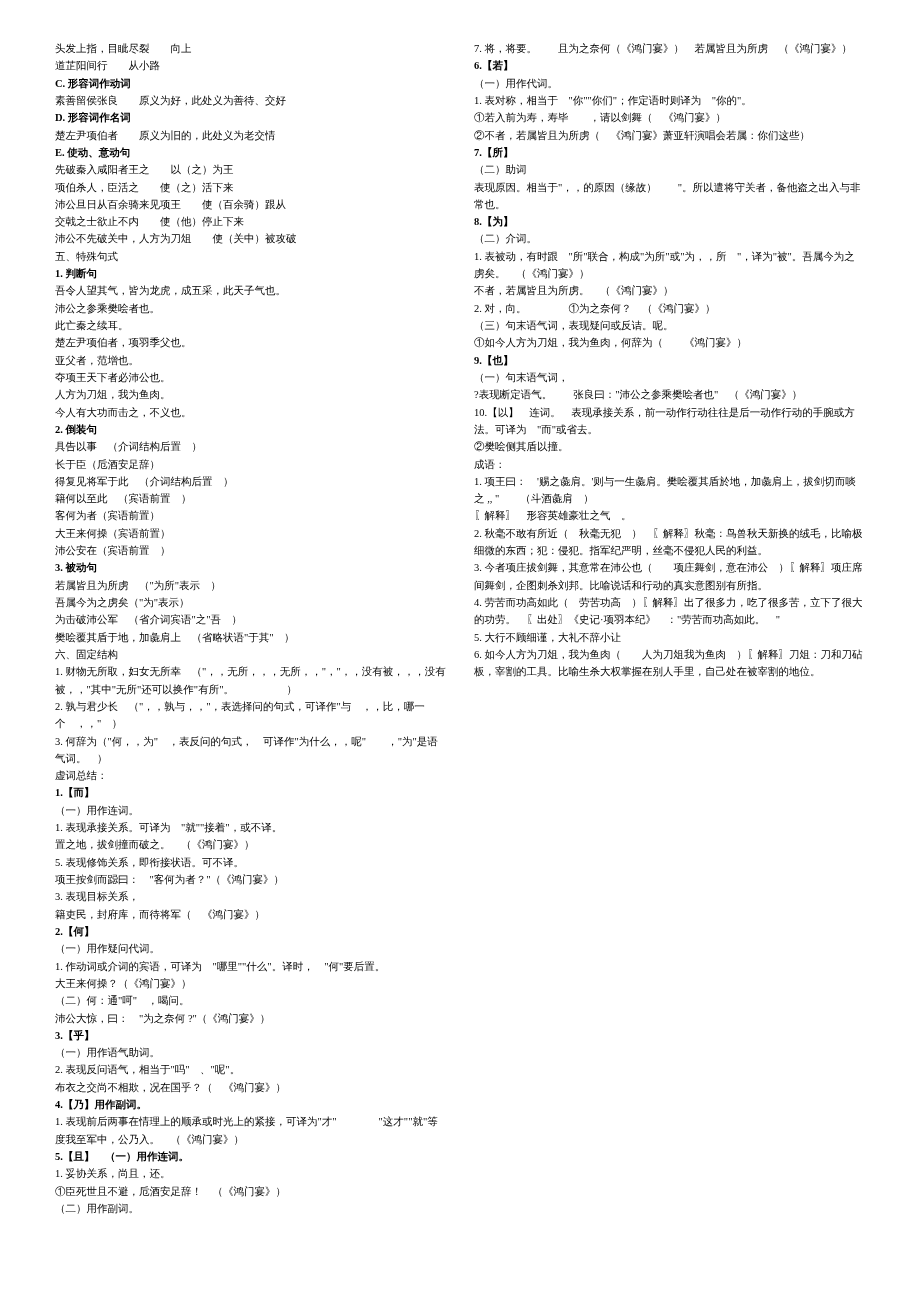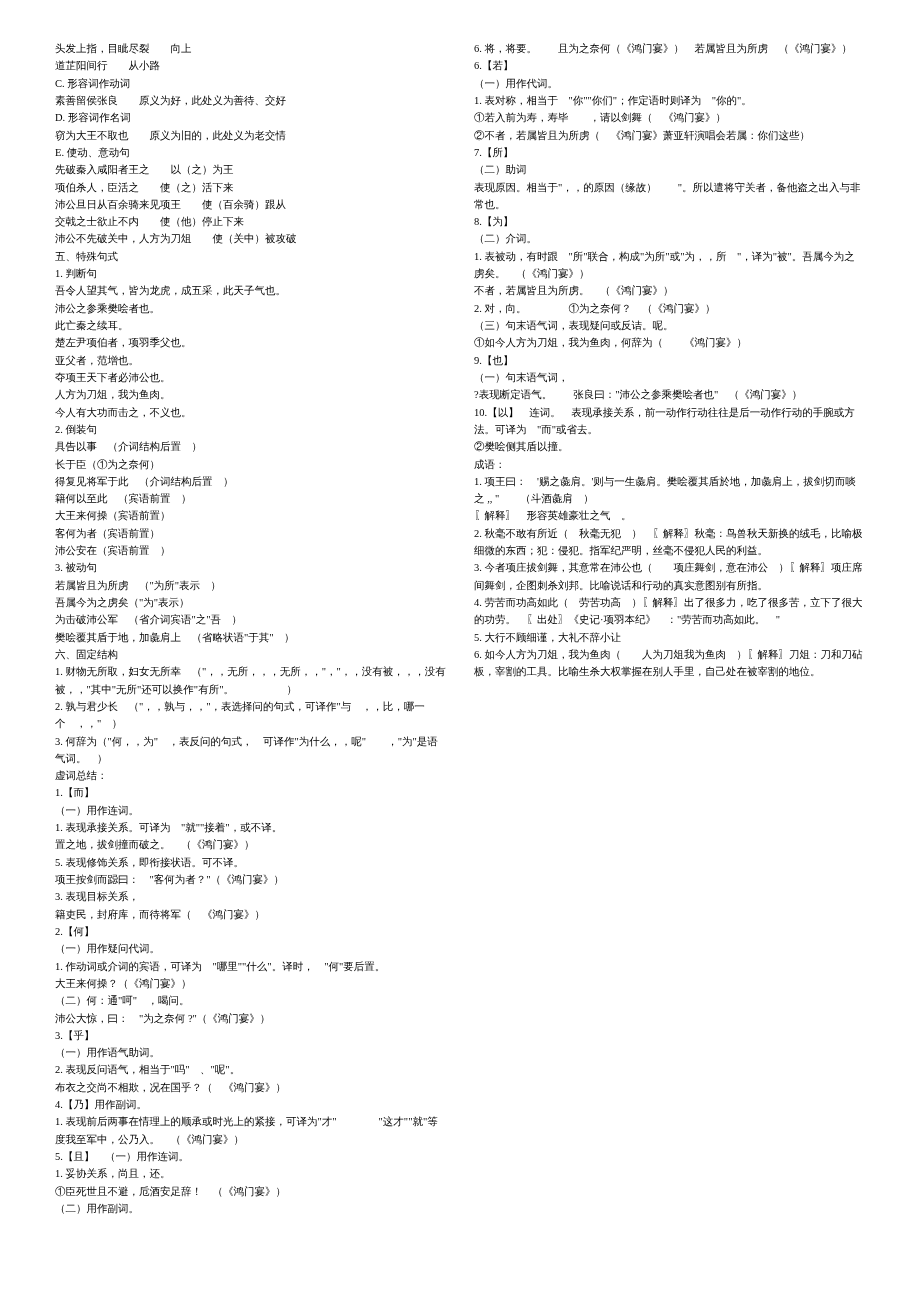--- a/index.html
+++ b/index.html
@@ -10,55 +10,55 @@
       font-family: "SimSun", "宋体", serif;
       font-size: 10.5px;
       line-height: 1.65;
       color: #000;
       padding: 40px 55px;
       display: flex;
       gap: 28px;
     }
     .col { flex: 1; min-width: 0; }
     .line { display: block; white-space: pre-wrap; word-break: break-all; }
-    .bold { font-weight: 400; }
+    .bold { font-weight: 700; }
   </style>
 </head>
 <body>
 
 <div class="col" id="left-col">
     <span class="line">头发上指，目眦尽裂　　向上</span>
     <span class="line">道芷阳间行　　从小路</span>
     <span class="line bold">C. 形容词作动词</span>
     <span class="line">素善留侯张良　　原义为好，此处义为善待、交好</span>
     <span class="line bold">D. 形容词作名词</span>
-    <span class="line">窃为大王不取也　　原义为旧的，此处义为老交情</span>
+    <span class="line">楚左尹项伯者　　原义为旧的，此处义为老交情</span>
     <span class="line bold">E. 使动、意动句</span>
     <span class="line">先破秦入咸阳者王之　　以（之）为王</span>
     <span class="line">项伯杀人，臣活之　　使（之）活下来</span>
     <span class="line">沛公旦日从百余骑来见项王　　使（百余骑）跟从</span>
     <span class="line">交戟之士欲止不内　　使（他）停止下来</span>
     <span class="line">沛公不先破关中，人方为刀俎　　使（关中）被攻破</span>
     <span class="line">五、特殊句式</span>
     <span class="line bold">1. 判断句</span>
     <span class="line">吾令人望其气，皆为龙虎，成五采，此天子气也。</span>
     <span class="line">沛公之参乘樊哙者也。</span>
     <span class="line">此亡秦之续耳。</span>
     <span class="line">楚左尹项伯者，项羽季父也。</span>
     <span class="line">亚父者，范增也。</span>
     <span class="line">夺项王天下者必沛公也。</span>
     <span class="line">人方为刀俎，我为鱼肉。</span>
     <span class="line">今人有大功而击之，不义也。</span>
     <span class="line bold">2. 倒装句</span>
     <span class="line">具告以事　（介词结构后置　）</span>
-    <span class="line">长于臣（①为之奈何）</span>
+    <span class="line">长于臣（卮酒安足辞）</span>
     <span class="line">得复见将军于此　（介词结构后置　）</span>
     <span class="line">籍何以至此　（宾语前置　）</span>
+    <span class="line">客何为者（宾语前置）</span>
     <span class="line">大王来何操（宾语前置）</span>
-    <span class="line">客何为者（宾语前置）</span>
     <span class="line">沛公安在（宾语前置　）</span>
     <span class="line bold">3. 被动句</span>
     <span class="line">若属皆且为所虏　（"为所"表示　）</span>
     <span class="line">吾属今为之虏矣（"为"表示）</span>
     <span class="line">为击破沛公军　（省介词宾语"之"吾　）</span>
     <span class="line">樊哙覆其盾于地，加彘肩上　（省略状语"于其"　）</span>
     <span class="line">六、固定结构</span>
     <span class="line">1. 财物无所取，妇女无所幸　（"，，无所，，，无所，，"，"，，没有被，，，没有被，，"其中"无所"还可以换作"有所"。　　　　　）</span>
     <span class="line">2. 孰与君少长　（"，，孰与，，"，表选择问的句式，可译作"与　，，比，哪一个　，，"　）</span>
     <span class="line">3. 何辞为（"何，，为"　，表反问的句式，　可译作"为什么，，呢"　　，"为"是语气词。　）</span>
@@ -83,21 +83,21 @@
     <span class="line">布衣之交尚不相欺，况在国乎？（　《鸿门宴》）</span>
     <span class="line bold">4.【乃】用作副词。</span>
     <span class="line">1. 表现前后两事在情理上的顺承或时光上的紧接，可译为"才"　　　　"这才""就"等</span>
     <span class="line">度我至军中，公乃入。　（《鸿门宴》）</span>
     <span class="line bold">5.【且】　（一）用作连词。</span>
     <span class="line">1. 妥协关系，尚且，还。</span>
     <span class="line">①臣死世且不避，卮酒安足辞！　（《鸿门宴》）</span>
     <span class="line">（二）用作副词。</span>
   </div>
 <div class="col" id="right-col">
-    <span class="line">6. 将，将要。　　且为之奈何（《鸿门宴》）　若属皆且为所虏　（《鸿门宴》）</span>
+    <span class="line">7. 将，将要。　　且为之奈何（《鸿门宴》）　若属皆且为所虏　（《鸿门宴》）</span>
     <span class="line bold">6.【若】</span>
     <span class="line">（一）用作代词。</span>
     <span class="line">1. 表对称，相当于　"你""你们"；作定语时则译为　"你的"。</span>
     <span class="line">①若入前为寿，寿毕　　，请以剑舞（　《鸿门宴》）</span>
     <span class="line">②不者，若属皆且为所虏（　《鸿门宴》萧亚轩演唱会若属：你们这些）</span>
     <span class="line bold">7.【所】</span>
     <span class="line">（二）助词</span>
     <span class="line">表现原因。相当于"，，的原因（缘故）　　"。所以遣将守关者，备他盗之出入与非常也。</span>
     <span class="line bold">8.【为】</span>
     <span class="line">（二）介词。</span>

